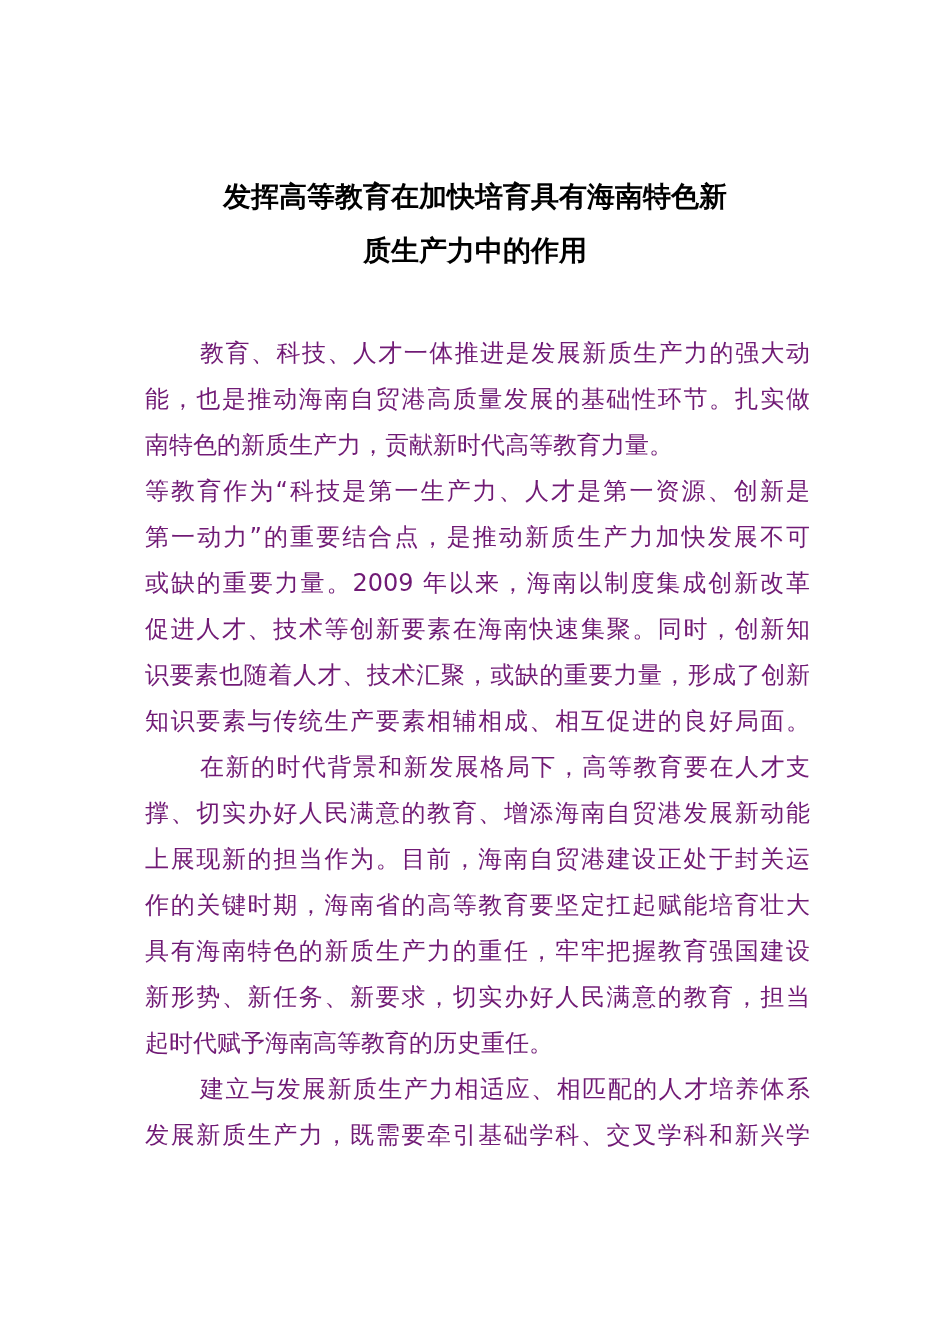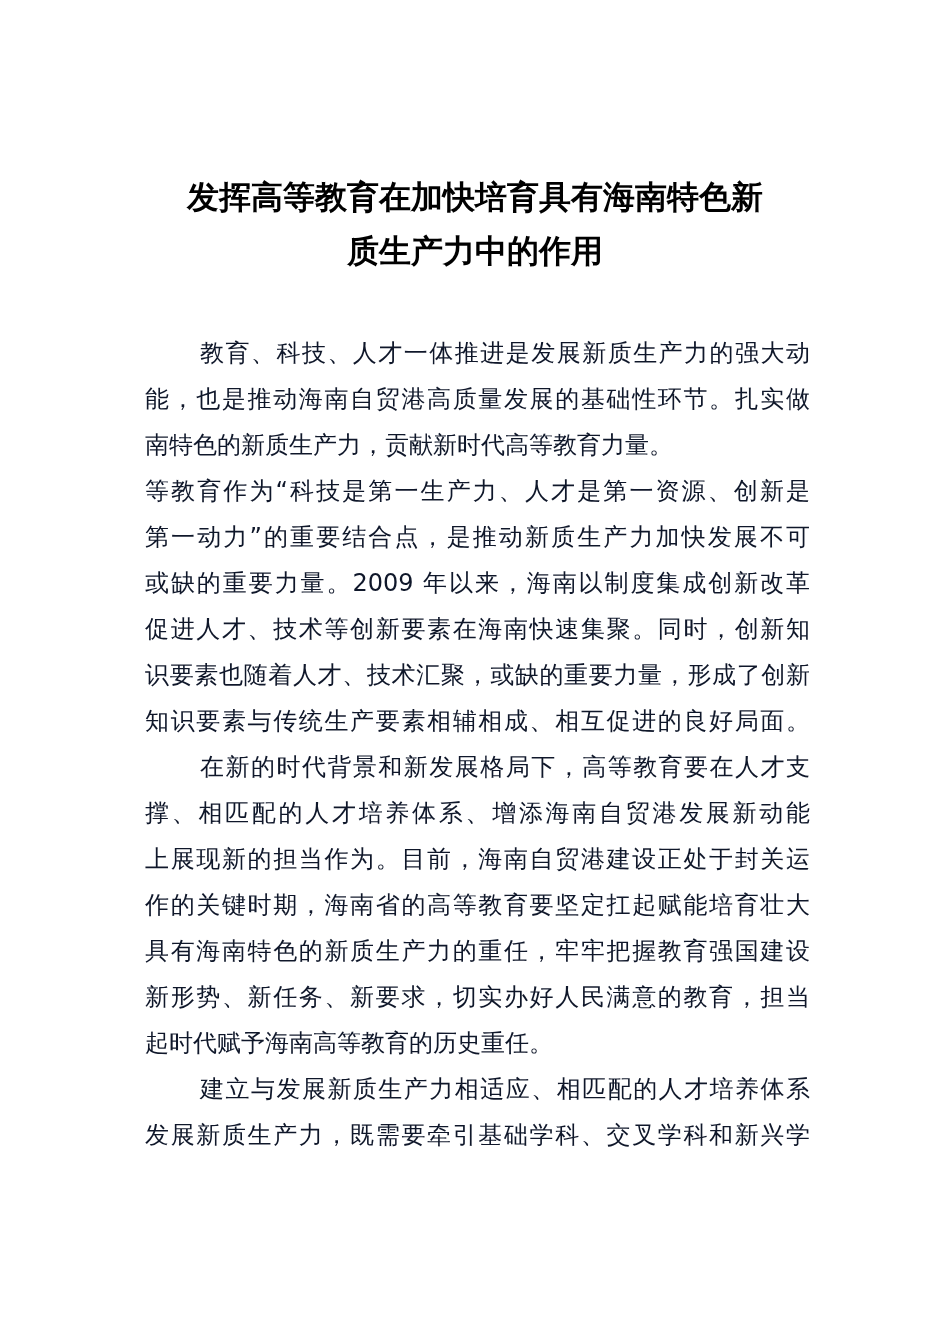--- a/index.html
+++ b/index.html
@@ -24,21 +24,21 @@
       background: #ffffff;
     }
     .title {
       position: absolute;
       left: 140px;
       top: 170px;
       width: 670px;
       text-align: center;
       font-family: "DejaVu Serif", "Liberation Serif", serif;
       font-weight: bold;
-      font-size: 32px;
+      font-size: 28px;
       line-height: 54px;
       letter-spacing: 0px;
       color: #000000;
     }
     .title .tline {
       display: block;
       white-space: nowrap;
     }
     .body {
       position: absolute;
@@ -48,21 +48,21 @@
     }
     .line {
       display: block;
       height: 46px;
       line-height: 46px;
       font-size: 24px;
       white-space: nowrap;
       text-align: justify;
       text-align-last: justify;
       font-family: "DejaVu Sans", "Liberation Sans", sans-serif;
-      color: #0f172a;
+      color: #701a75;
     }
     .line.indent {
       padding-left: 55px;
     }
     .line.last {
       text-align-last: left;
     }
   </style>
 </head>
 <body>
@@ -86,21 +86,21 @@
       <span class="line">等教育作为“科技是第一生产力、人才是第一资源、创新是</span>
       <span class="line">第一动力”的重要结合点，是推动新质生产力加快发展不可</span>
       <span class="line">或缺的重要力量。2009 年以来，海南以制度集成创新改革</span>
       <span class="line">促进人才、技术等创新要素在海南快速集聚。同时，创新知</span>
       <span class="line">识要素也随着人才、技术汇聚，或缺的重要力量，形成了创新</span>
       <span class="line">知识要素与传统生产要素相辅相成、相互促进的良好局面。</span>
     </div>
 
     <div>
       <span class="line indent">在新的时代背景和新发展格局下，高等教育要在人才支</span>
-      <span class="line">撑、相匹配的人才培养体系、增添海南自贸港发展新动能</span>
+      <span class="line">撑、切实办好人民满意的教育、增添海南自贸港发展新动能</span>
       <span class="line">上展现新的担当作为。目前，海南自贸港建设正处于封关运</span>
       <span class="line">作的关键时期，海南省的高等教育要坚定扛起赋能培育壮大</span>
       <span class="line">具有海南特色的新质生产力的重任，牢牢把握教育强国建设</span>
       <span class="line">新形势、新任务、新要求，切实办好人民满意的教育，担当</span>
       <span class="line last">起时代赋予海南高等教育的历史重任。</span>
     </div>
 
     <div>
       <span class="line indent">建立与发展新质生产力相适应、相匹配的人才培养体系</span>
       <span class="line">发展新质生产力，既需要牵引基础学科、交叉学科和新兴学</span>

